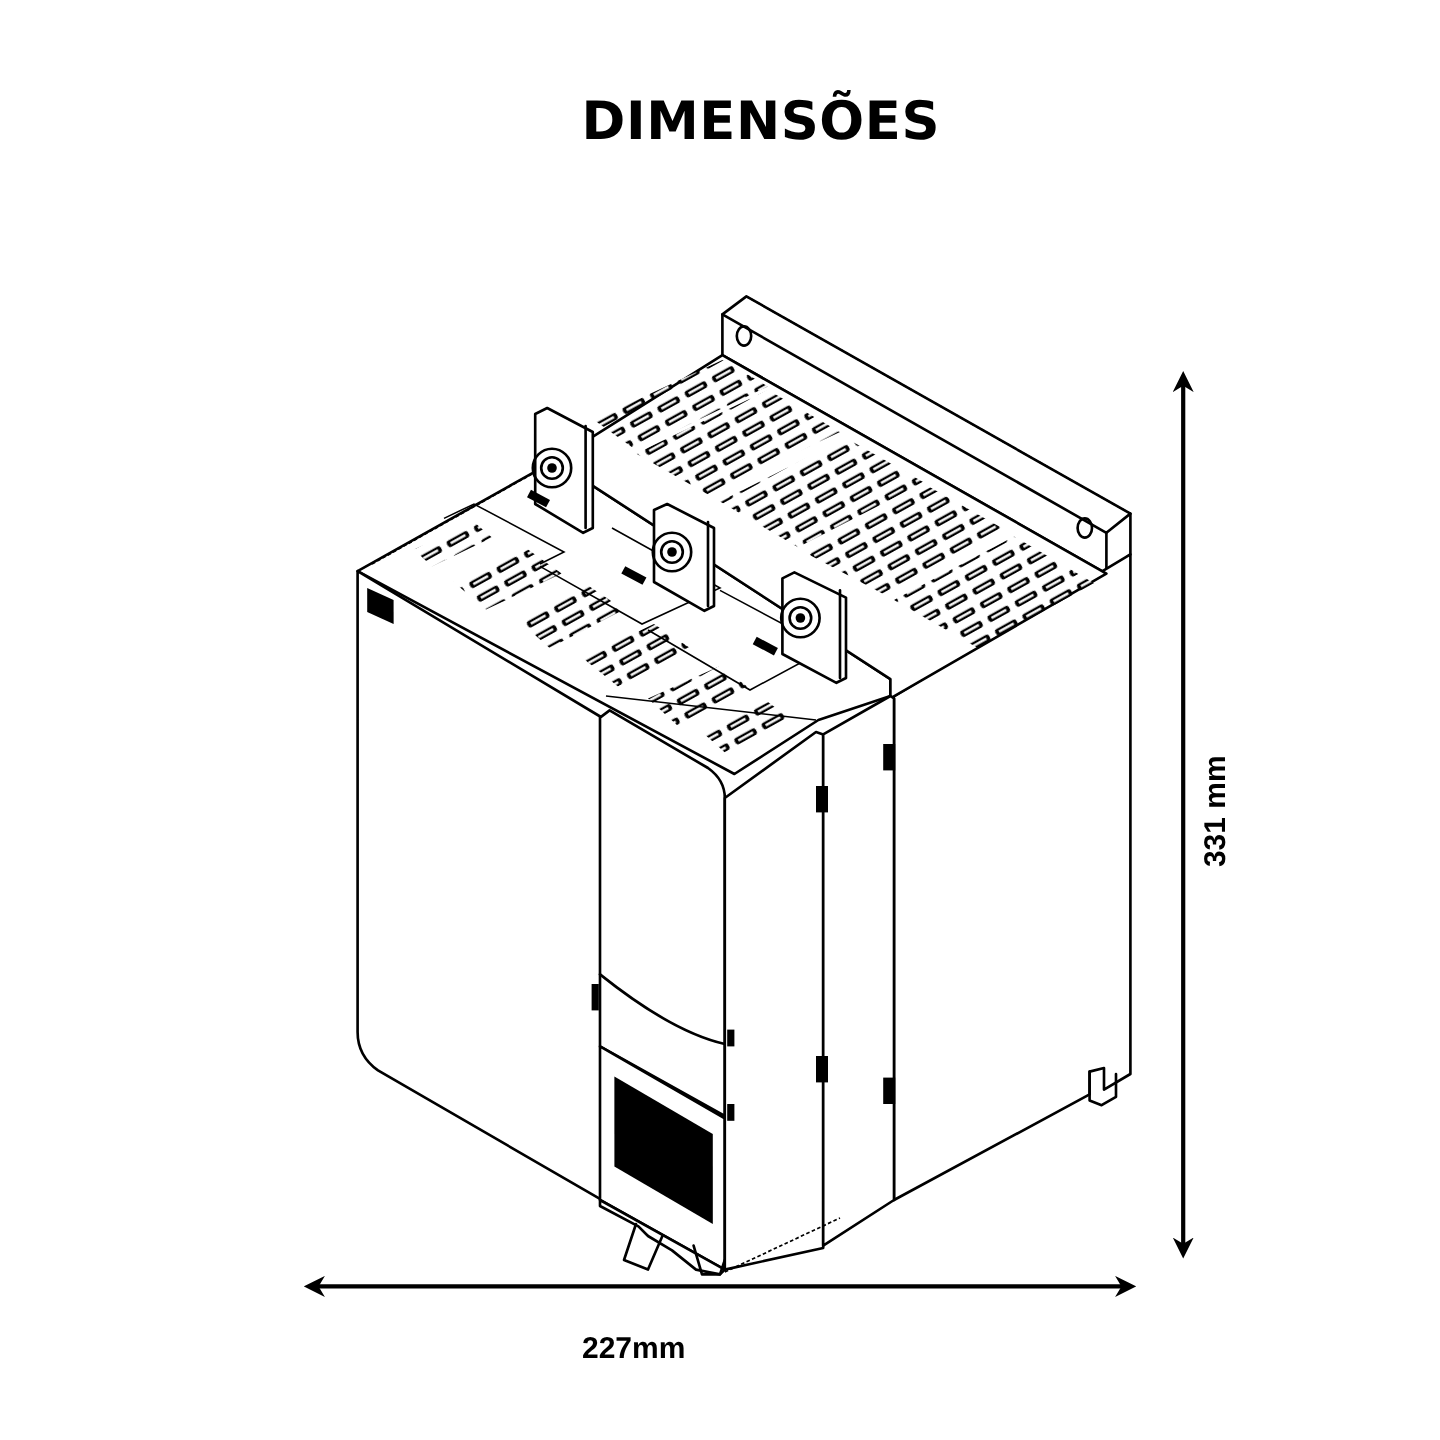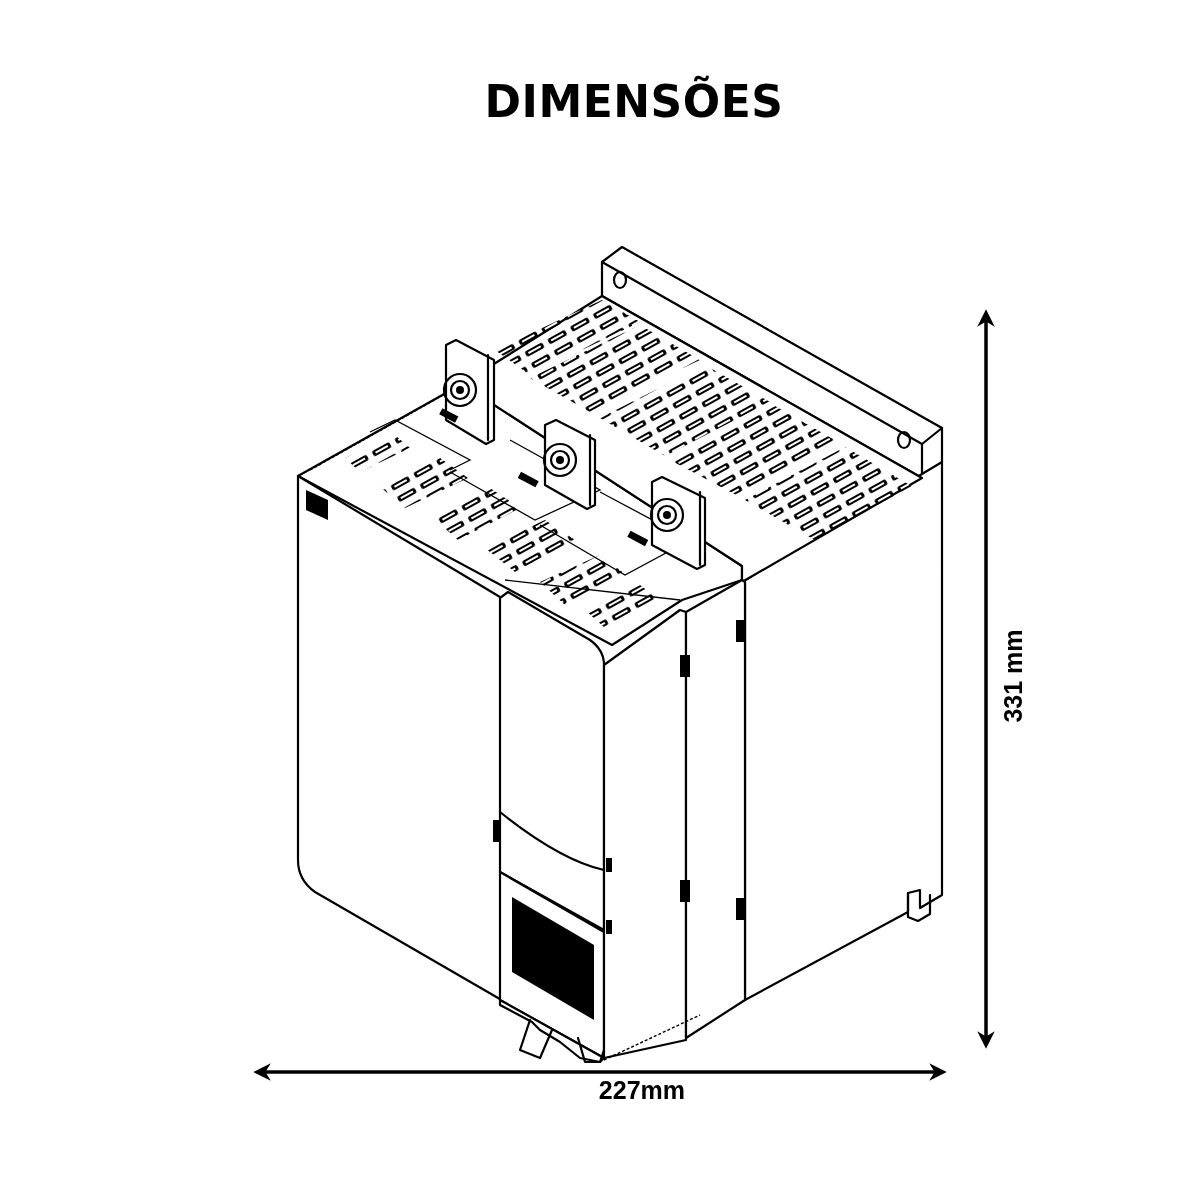--- a/index.html
+++ b/index.html
@@ -3,21 +3,21 @@
   <meta charset="utf-8">
   <style>
     html, body { margin: 0; padding: 0; background: #ffffff; }
     body { width: 1200px; height: 1200px; position: relative; overflow: hidden; font-family: "Liberation Sans", sans-serif; }
     .title {
       position: absolute; left: 0; top: 76px; width: 1190px; text-align: center;
       font-family: "DejaVu Sans", sans-serif; font-weight: bold; font-size: 44px;
       color: #000; letter-spacing: 0.5px; padding-left: 39px;
     }
     .dim-label-h {
-      position: absolute; left: 485px; top: 1076px; width: 200px; text-align: right;
+      position: absolute; left: 485px; top: 1110px; width: 200px; text-align: left;
       font-family: "Liberation Sans", sans-serif; font-weight: bold; font-size: 25px; color: #000;
     }
     .dim-label-v {
       position: absolute; left: 1013px; top: 676px; width: 200px; text-align: center;
       transform: translate(-50%, -50%) rotate(-90deg);
       font-family: "Liberation Sans", sans-serif; font-weight: bold; font-size: 25px; color: #000;
       white-space: nowrap;
     }
     svg.drawing { position: absolute; left: 0; top: 0; }
     .ln { stroke: #000; stroke-width: 2.2; fill: none; stroke-linejoin: round; stroke-linecap: round; }

